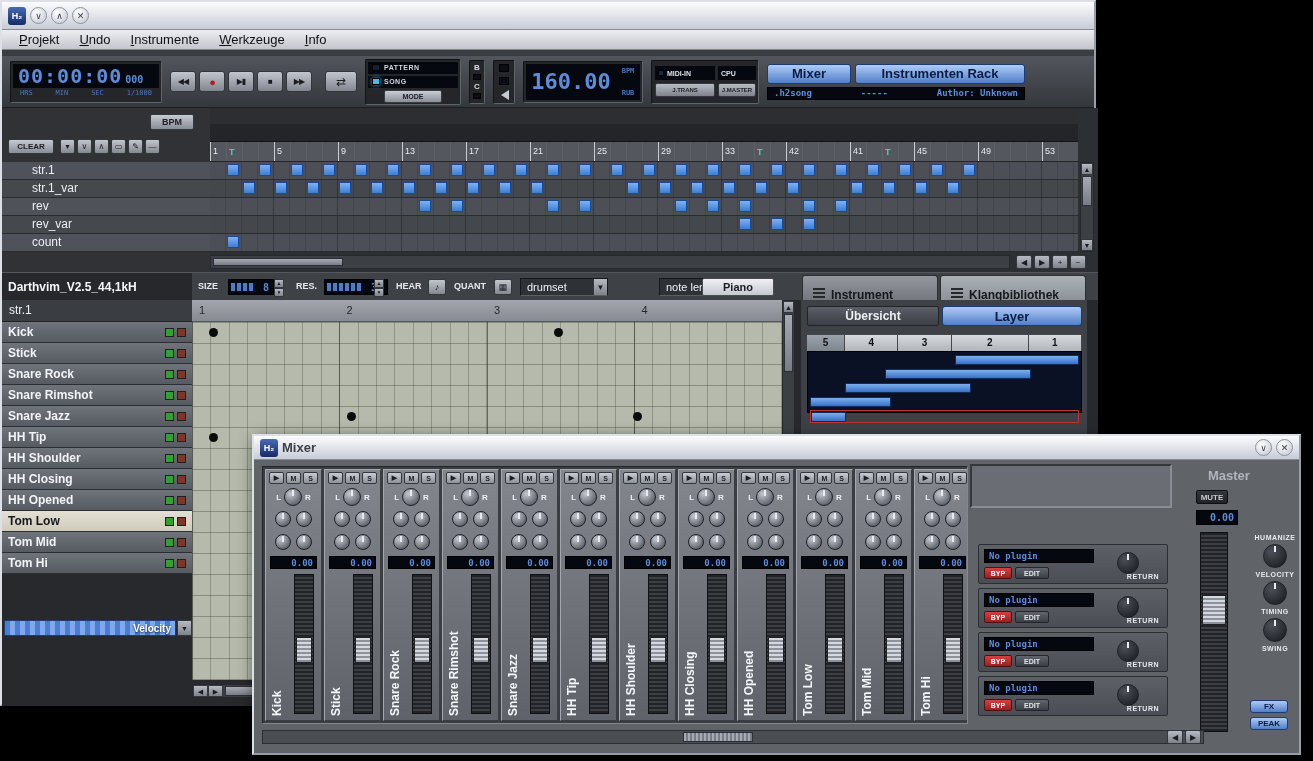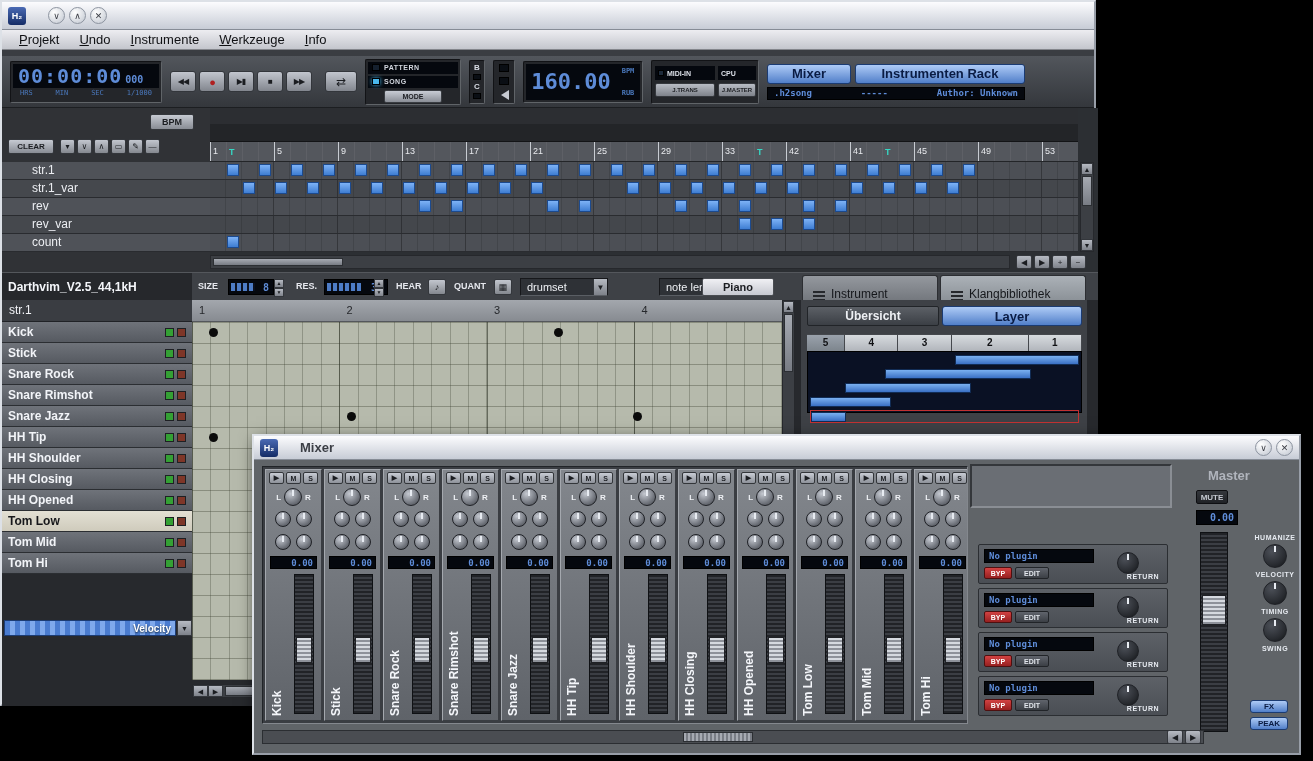--- a/index.html
+++ b/index.html
@@ -2,21 +2,21 @@
 <html><head>
 <meta charset="utf-8">
 <style>
 *{margin:0;padding:0;box-sizing:border-box;}
 body{background:#000;font-family:"Liberation Sans",sans-serif;}
 .stage{position:relative;width:1313px;height:761px;background:#000;overflow:hidden;}
 .win{position:absolute;border:2px solid #989ea8;border-top-color:#dde1e7;border-left-color:#dde1e7;}
 .main{left:0;top:0;width:1096px;height:706px;background:#3a3d42;}
 .mixerwin{left:252px;top:434px;width:1049px;height:321px;background:#606468;z-index:10;box-shadow:4px 6px 16px rgba(0,0,0,.7);}
 
-.titlebar{height:28px;background:linear-gradient(#fcfcfe,#c7ccd6);display:flex;align-items:center;padding:0 6px;gap:22px;border-bottom:1px solid #868c96;}
+.titlebar{height:28px;background:linear-gradient(#fcfcfe,#c7ccd6);display:flex;align-items:center;padding:0 6px;gap:4px;border-bottom:1px solid #868c96;}
 .mixerwin .titlebar{height:24px;}
 .app-icon{width:18px;height:18px;flex:none;background:linear-gradient(#4a6ab4,#142c66);color:#fff;border-radius:3px;font-size:9px;font-weight:bold;display:flex;align-items:center;justify-content:center;}
 .tb-title{font-weight:bold;color:#3b3e45;font-size:13px;flex:1;white-space:nowrap;overflow:hidden;}
 .winbtns{display:flex;gap:4px;}
 .wbtn{width:17px;height:17px;border-radius:50%;background:radial-gradient(circle at 35% 30%,#ffffff,#c0c6d0);border:1px solid #8d94a0;font-size:9px;display:flex;align-items:center;justify-content:center;color:#3c3f46;}
 
 .menubar{position:absolute;left:0;top:28px;width:100%;height:20px;background:linear-gradient(#ededf1,#c4c6cd);display:flex;align-items:center;padding:0 8px;gap:2px;border-bottom:1px solid #84868c;}
 .menu-item{padding:3px 9px;font-size:13px;color:#101114;}
 .menu-item .u{text-decoration:underline;}
 
@@ -91,21 +91,21 @@
 .pe-title{position:absolute;left:0;top:0;width:190px;height:28px;background:#26282c;color:#f4f6fa;font-weight:bold;font-size:12px;line-height:28px;padding-left:6px;}
 .pe-lab{position:absolute;top:8px;font-size:9px;font-weight:bold;color:#e6e8ee;}
 .seg-lcd{position:absolute;top:6px;height:16px;border:1px solid #000;font-size:10px;font-weight:bold;display:flex;align-items:center;justify-content:flex-end;padding-right:4px;overflow:hidden;}
 .seg-lcd::before{content:"";position:absolute;left:2px;top:3px;bottom:3px;width:55%;background:repeating-linear-gradient(90deg,#4d7cc6 0 4px,#0a1020 4px 6px);}
 .spin{position:absolute;top:6px;width:10px;height:16px;display:flex;flex-direction:column;}
 .spin div{flex:1;background:linear-gradient(#b6bac2,#7e828a);border:1px solid #34373c;font-size:5px;color:#1b1d21;text-align:center;line-height:7px;}
 .toggle{position:absolute;top:6px;width:18px;height:16px;background:linear-gradient(#c2c6ce,#84888f);border:1px solid #34373c;border-radius:2px;font-size:9px;color:#1b1d21;text-align:center;line-height:15px;}
 .combo{position:absolute;top:5px;height:18px;background:#2e3136;border:1px solid #17181b;border-bottom-color:#5a5e64;color:#eef0f4;font-size:11px;display:flex;align-items:center;padding-left:6px;}
 .combo .arrow{margin-left:auto;width:14px;height:100%;background:linear-gradient(#b6bac2,#7e828a);color:#1b1d21;font-size:8px;display:flex;align-items:center;justify-content:center;border-left:1px solid #34373c;}
 .piano-btn{position:absolute;left:700px;top:5px;width:72px;height:18px;background:linear-gradient(#f0f0f4,#c6c8d0);border:1px solid #4a4d52;border-radius:2px;font-size:11px;font-weight:bold;color:#1b1d21;text-align:center;line-height:17px;}
-.tab{position:absolute;top:2px;height:26px;display:flex;align-items:flex-end;gap:6px;padding:0 10px;font-weight:normal;font-size:12px;color:#15171b;border:1px solid #2c2e32;border-bottom:none;border-radius:3px 3px 0 0;}
+.tab{position:absolute;top:2px;height:26px;display:flex;align-items:flex-start;gap:6px;padding:12px 10px;font-weight:bold;font-size:12px;color:#15171b;border:1px solid #2c2e32;border-bottom:none;border-radius:3px 3px 0 0;}
 .tab1{left:800px;width:136px;background:linear-gradient(#94989e,#73777d);}
 .tab2{left:938px;width:146px;background:linear-gradient(#abb1b7,#8b9197);}
 .lines-icon{width:12px;height:10px;background:repeating-linear-gradient(180deg,#26282c 0 2px,transparent 2px 4px);}
 
 .pattern-area{position:absolute;left:0;top:298px;width:1096px;height:406px;background:#27292d;}
 .pe-left-header{position:absolute;left:0;top:0;width:190px;height:22px;background:#3a3d42;border-bottom:1px solid #202226;color:#f0f2f6;font-size:12px;line-height:21px;padding-left:7px;}
 .beat-header{position:absolute;left:190px;top:0;width:590px;height:22px;background:linear-gradient(#a3a7ad,#878b91);border-bottom:1px solid #54575c;}
 .beat-num{position:absolute;top:4px;margin-left:7px;font-size:11px;color:#26282c;}
 .instrument-list{position:absolute;left:0;top:22px;width:190px;}
 .inst-row{height:21px;display:flex;align-items:center;background:linear-gradient(#6f737a,#565a61);border-bottom:1px solid #2b2e32;padding:0 6px;}

